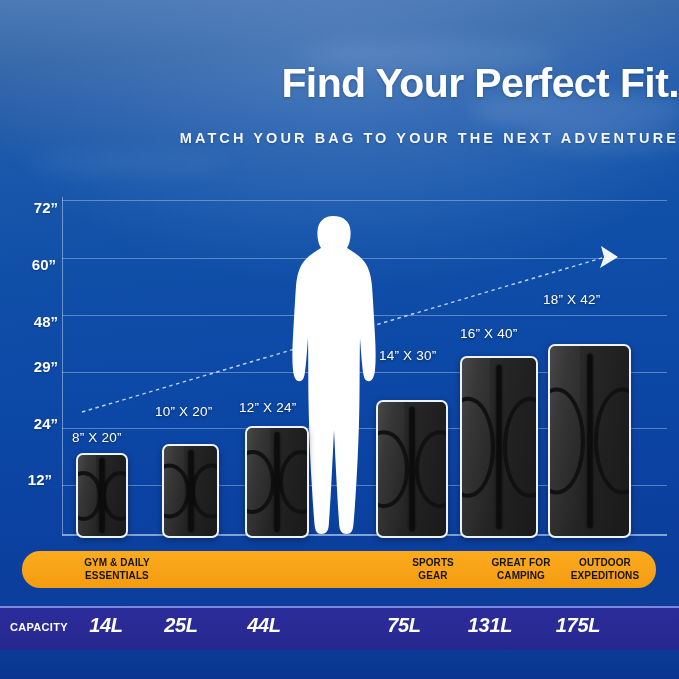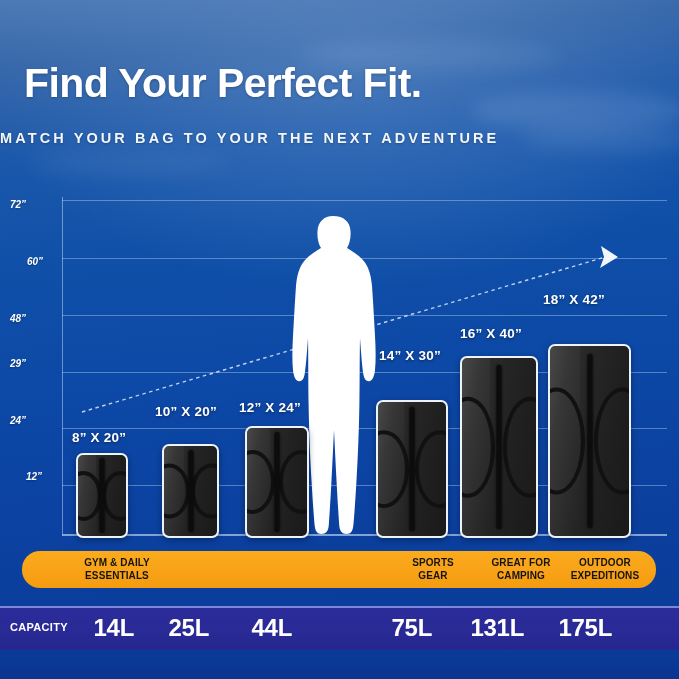--- a/index.html
+++ b/index.html
@@ -16,50 +16,49 @@
   }
   
   .cloud{position:absolute;border-radius:50%;background:rgba(190,212,236,.16);filter:blur(9px);pointer-events:none;}
   .c1{left:470px;top:92px;width:220px;height:38px;}
   .c2{left:520px;top:126px;width:170px;height:26px;background:rgba(190,212,236,.12);}
   .c3{left:300px;top:40px;width:260px;height:30px;background:rgba(200,220,240,.10);}
   .c4{left:30px;top:150px;width:200px;height:26px;background:rgba(190,212,236,.07);}
 
   
   .title{
-    position:absolute;left:0;right:0;top:60px;text-align:left;
+    position:absolute;left:0;right:0;top:60px;text-align:right;
     color:#fff;font-size:41px;font-weight:bold;letter-spacing:-.6px;
     text-shadow:0 1px 3px rgba(0,0,0,.25);
     margin-left:24px;
   }
   .subtitle{
-    position:absolute;left:0;right:0;top:130px;text-align:left;
+    position:absolute;left:0;right:0;top:130px;text-align:right;
     color:#f2f6fb;font-size:14.5px;font-weight:bold;letter-spacing:3.1px;
     text-shadow:0 1px 2px rgba(0,0,0,.25);
   }
 
   
   #chart{position:absolute;left:0;top:0;width:679px;height:679px;}
   .gridline{
     position:absolute;left:62px;width:605px;height:1px;
     background:rgba(190,214,240,.42);
   }
   .axisline{
     position:absolute;left:62px;top:197px;width:1px;height:338px;
     background:rgba(200,220,242,.50);
   }
   .baseline{
     position:absolute;left:62px;top:534px;width:605px;height:2px;
     background:rgba(205,224,245,.62);
   }
   .ytick{
-    position:absolute;width:48px;
-    color:#ffffff;font-size:10px;font-weight:bold;
+    position:absolute;width:48px;text-align:right;
+    color:#ffffff;font-size:15px;font-weight:bold;
     text-shadow:0 1px 2px rgba(0,0,0,.3);
-    font-style:italic;
   }
 
   
   .trend{position:absolute;left:0;top:0;width:679px;height:679px;pointer-events:none;}
 
   
   .person{position:absolute;left:283px;top:214px;width:110px;height:322px;}
 
   
   .bag{
@@ -82,21 +81,21 @@
     border:4px solid #111;border-radius:50%;
     background:transparent;
   }
   .bag .lobe.l{left:-28%;}
   .bag .lobe.r{right:-28%;}
   .bag .sheen{
     position:absolute;left:0;top:0;width:38%;height:100%;
     background:linear-gradient(100deg,rgba(255,255,255,.07),rgba(255,255,255,0));
   }
   .bagcap{
-    position:absolute;color:#ffffff;font-size:13.5px;font-weight:bold;
+    position:absolute;color:#ffffff;font-size:13.5px;font-weight:normal;
     white-space:nowrap;letter-spacing:.2px;
     text-shadow:0 1px 3px rgba(0,0,0,.45);
   }
 
   
   .usebar{
     position:absolute;left:22px;top:551px;width:634px;height:37px;
     background:linear-gradient(180deg,#fbab1c 0%,#f9a318 50%,#f59c0f 100%);
     border-radius:18px;
   }
@@ -111,22 +110,22 @@
   .capbar{
     position:absolute;left:0;top:606px;width:679px;height:42px;
     background:linear-gradient(180deg,#2b2b9a 0%,#2a2a96 55%,#262690 100%);
     border-top:2px solid #7d86d8;border-bottom:2px solid #7d86d8;
   }
   .caplabel{
     position:absolute;top:13px;color:#ffffff;font-size:11px;font-weight:bold;
     letter-spacing:.3px;
   }
   .capval{
-    position:absolute;top:6px;color:#ffffff;font-size:24px;font-weight:bold;
-    text-align:right;letter-spacing:-.3px;
+    position:absolute;top:6px;color:#ffffff;font-size:20px;font-weight:bold;
+    text-align:center;letter-spacing:-.3px;font-style:italic;
   }
   .footer{
     position:absolute;left:0;top:650px;width:679px;height:29px;
     background:linear-gradient(180deg,#0b3b99 0%,#0a3490 100%);
   }
 </style>
 </head>
 <body>
 
 <div id="stage">
@@ -144,25 +143,25 @@
     <div class="baseline"></div>
 
     <div class="gridline" style="top:200px"></div>
     <div class="gridline" style="top:258px"></div>
     <div class="gridline" style="top:315px"></div>
     <div class="gridline" style="top:372px"></div>
     <div class="gridline" style="top:428px"></div>
     <div class="gridline" style="top:485px"></div>
 
     <div class="ytick" style="left:10px;top:199px">72”</div>
-    <div class="ytick" style="left:27px;top:256px">60”</div>
+    <div class="ytick" style="left:8px;top:256px">60”</div>
     <div class="ytick" style="left:10px;top:313px">48”</div>
     <div class="ytick" style="left:10px;top:358px">29”</div>
     <div class="ytick" style="left:10px;top:415px">24”</div>
-    <div class="ytick" style="left:26px;top:471px">12”</div>
+    <div class="ytick" style="left:4px;top:471px">12”</div>
 
     <svg class="trend" viewBox="0 0 679 679">
       <line x1="82" y1="412" x2="605" y2="257" stroke="#dfeaf7" stroke-width="1.4" stroke-dasharray="3.5 3.5" opacity=".85"></line>
       <polygon points="601,246 618,257 600,268 604,257" fill="#ffffff" opacity=".95"></polygon>
     </svg>
 
     <svg class="person" viewBox="0 0 110 322">
       <path fill="#ffffff" d="
         M50 2 C41 2 35 8 34.5 17 C34 24 35.5 30 38 34
         C33 37 28 40 23 45 C17 51 14 60 13 72

